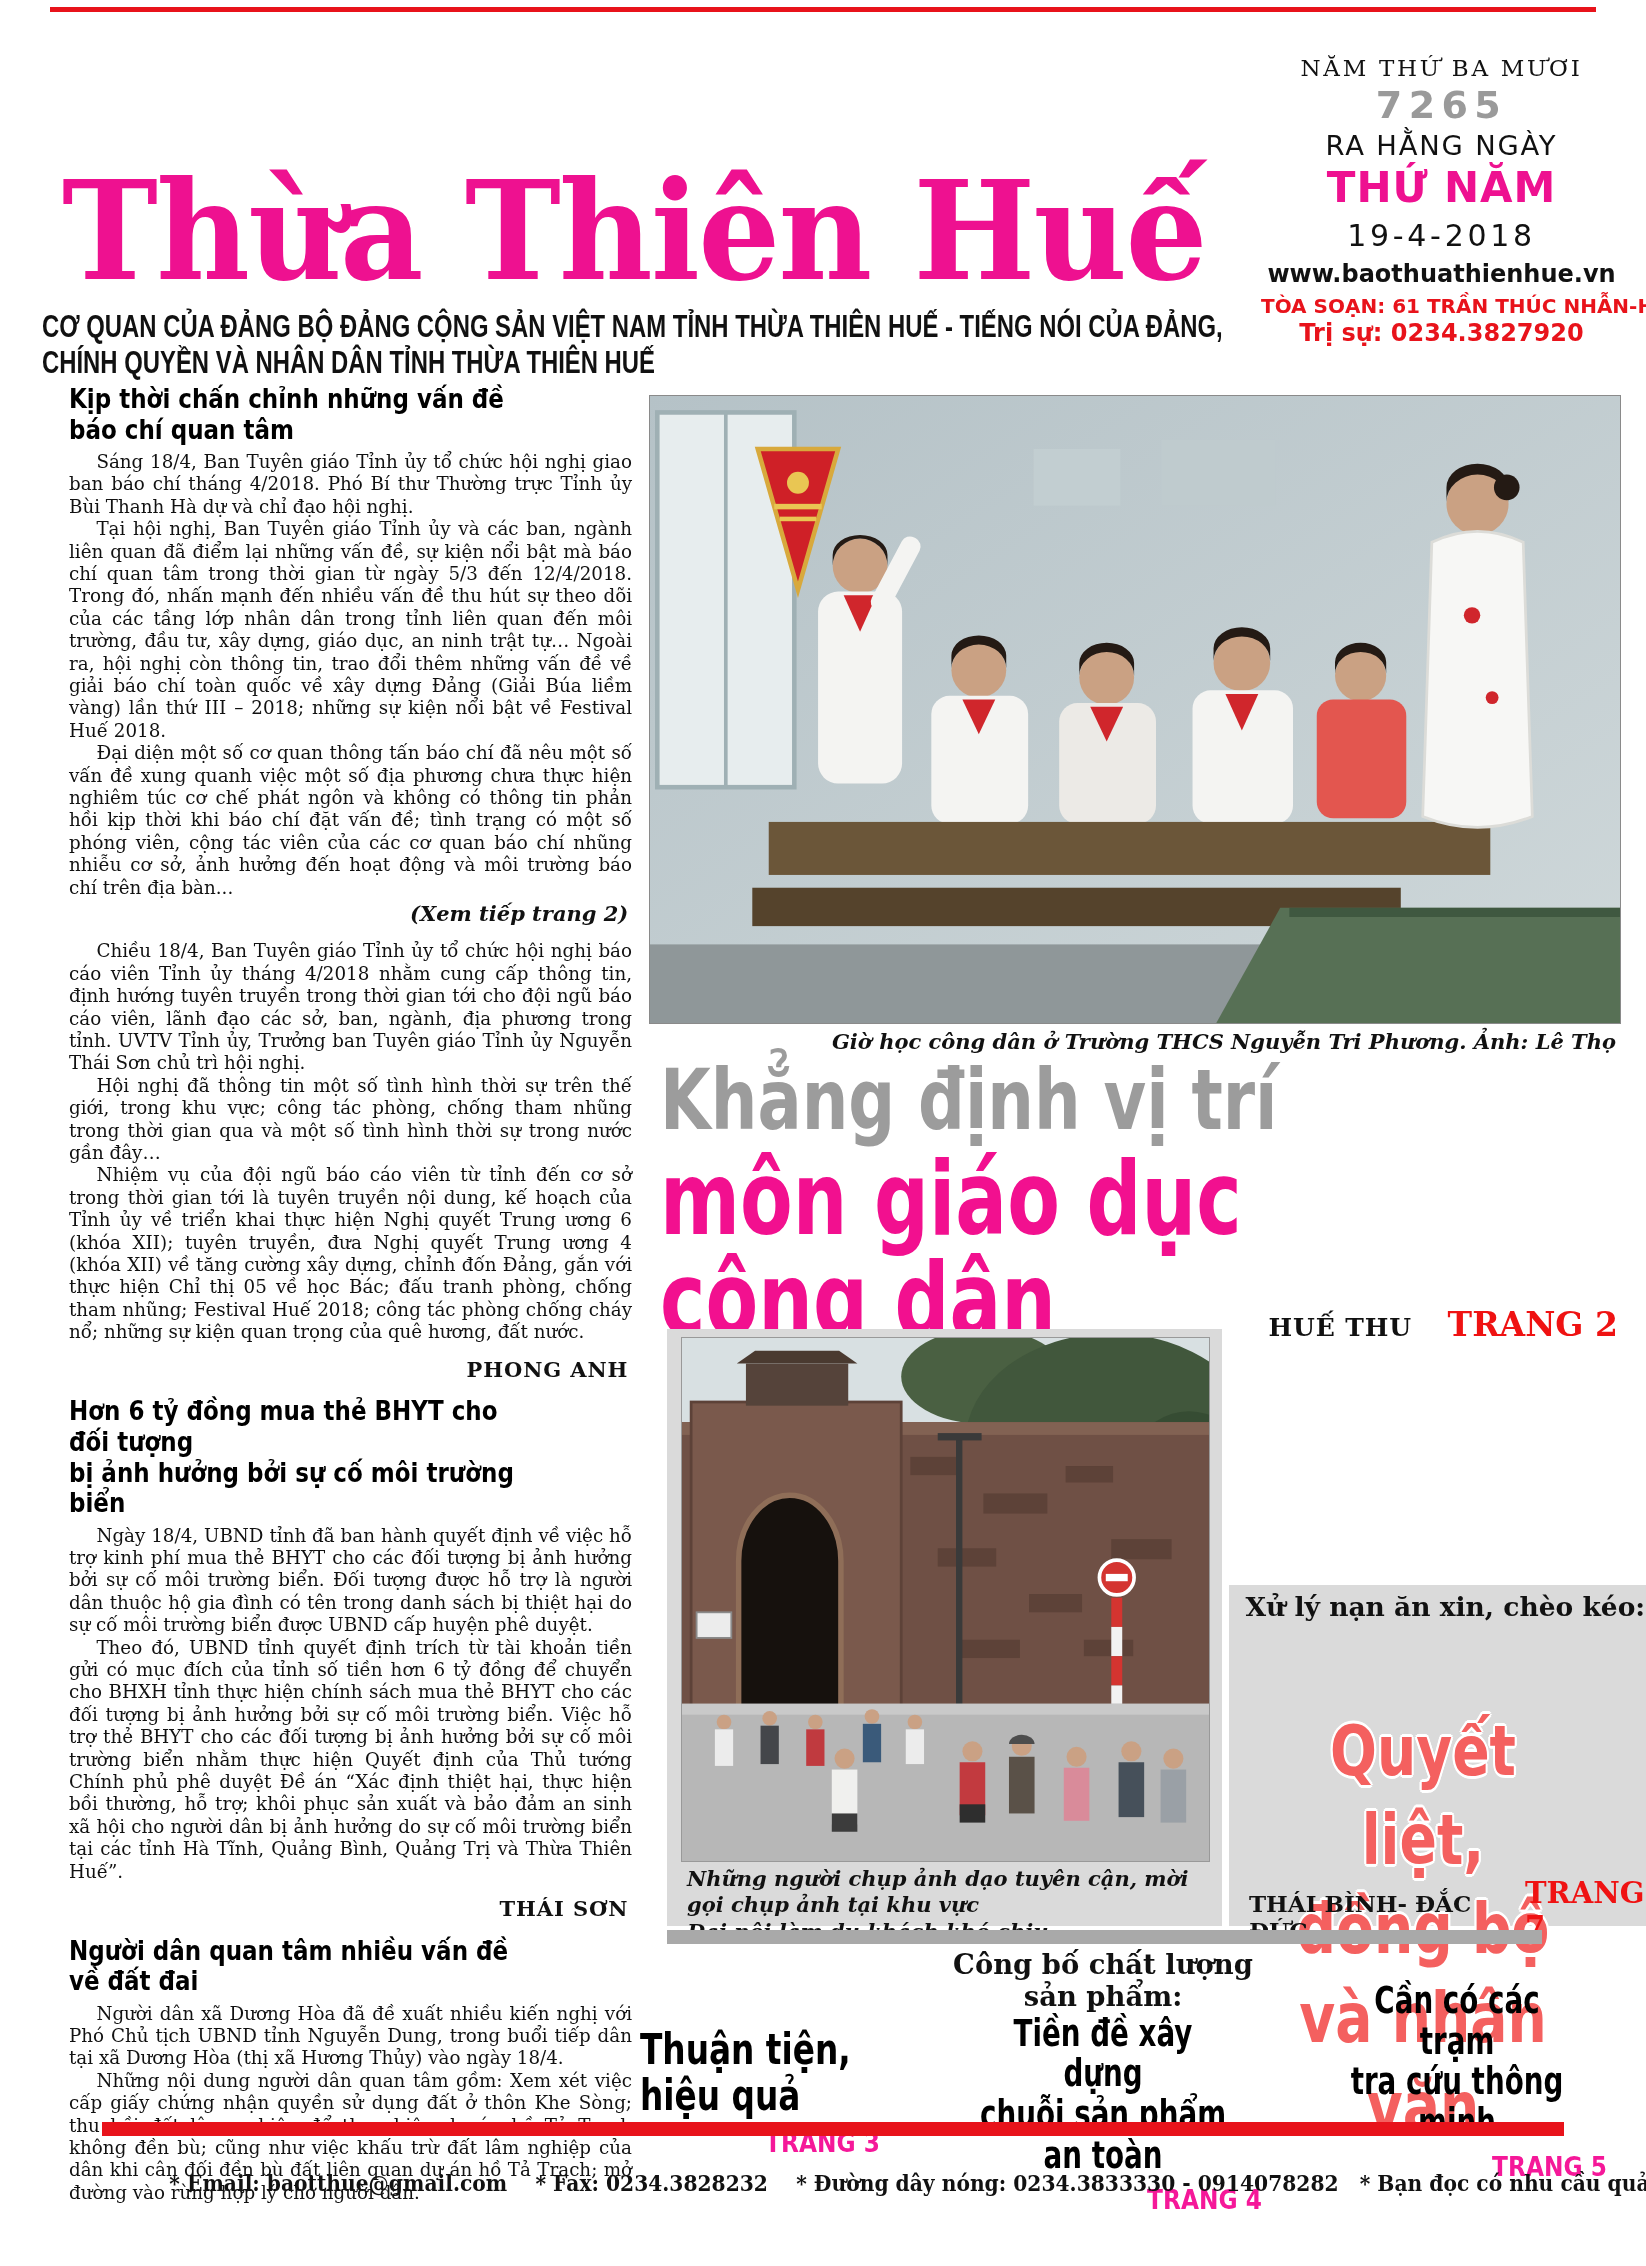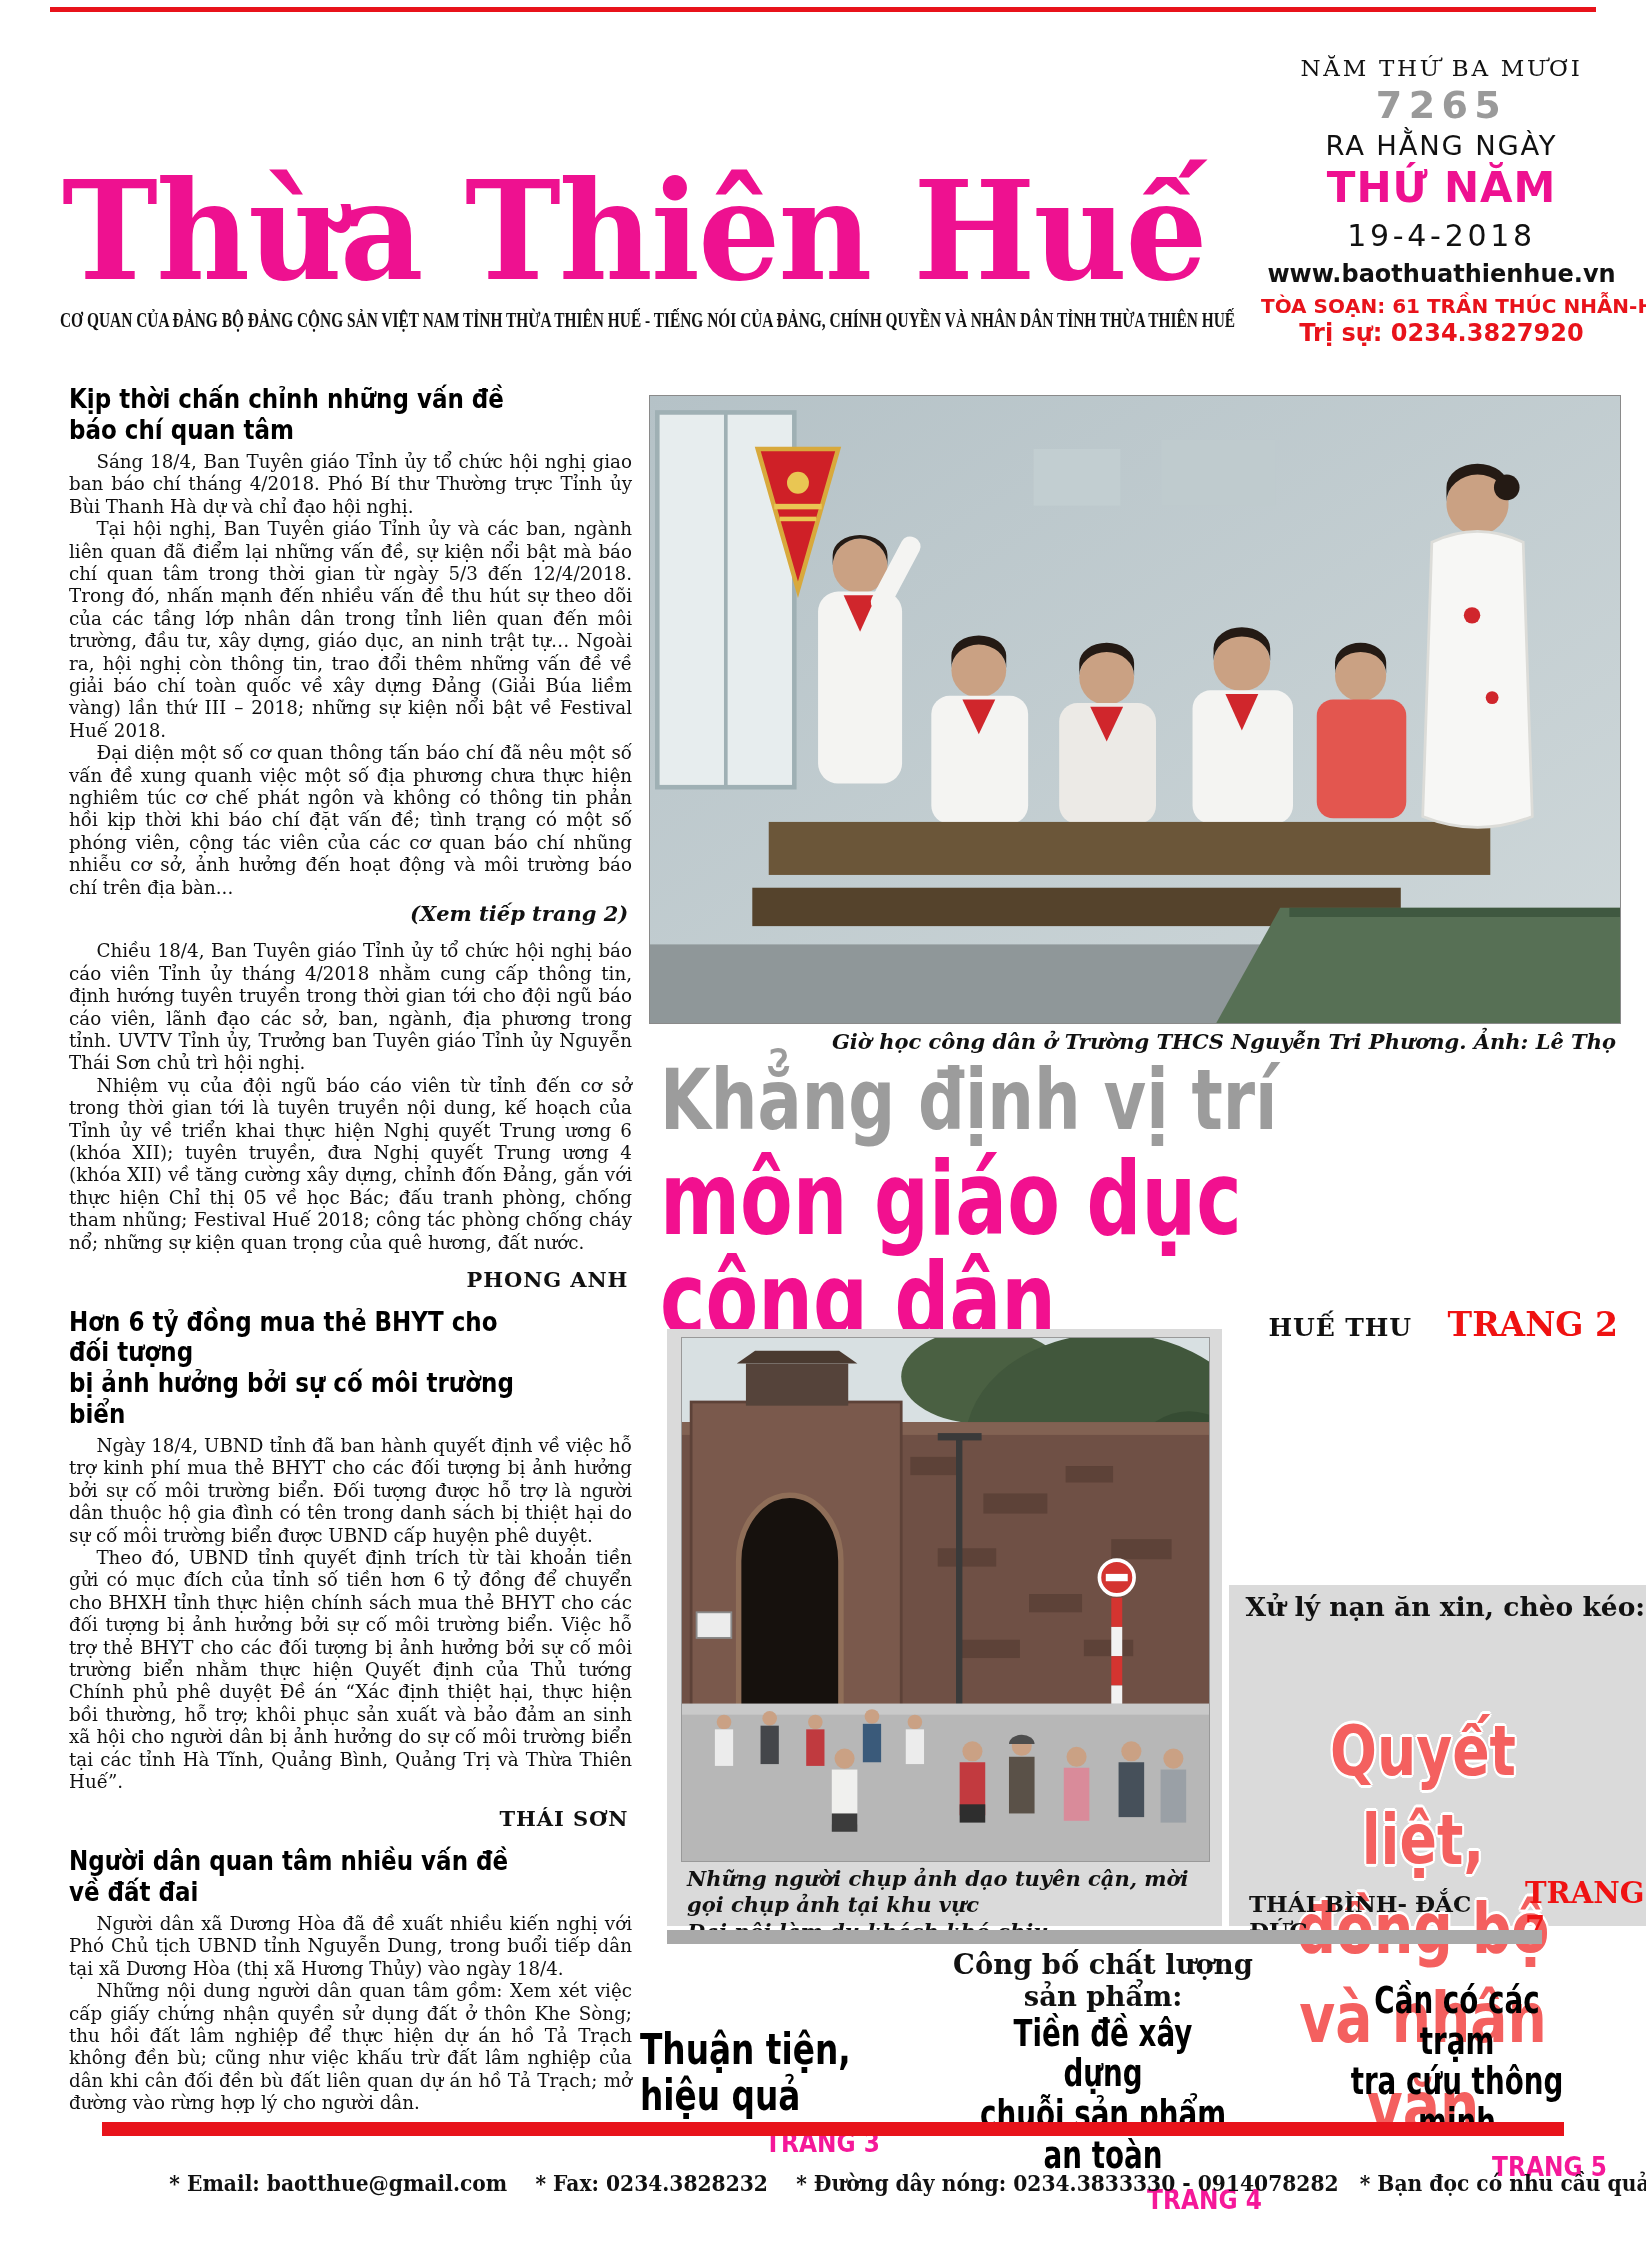--- a/index.html
+++ b/index.html
@@ -21,22 +21,22 @@
       font-family:"DejaVu Sans","Liberation Sans",sans-serif;}
   .info-year{font-family:"DejaVu Serif",serif;font-size:23px;letter-spacing:2.7px;}
   .info-issue{font-size:38px;font-weight:bold;color:#9a9a9a;letter-spacing:6.4px;margin-top:1.8px;}
   .info-freq{font-size:27.4px;letter-spacing:1.8px;margin-top:3.7px;}
   .info-weekday{font-size:42px;font-weight:bold;color:#ee1190;letter-spacing:0.9px;margin-top:1.8px;}
   .info-date{font-size:30px;letter-spacing:3.7px;margin-top:5.5px;}
   .info-web{font-size:24px;font-weight:bold;margin-top:7.3px;}
   .info-addr{font-size:20px;font-weight:bold;color:#e8131b;margin-top:5.5px;white-space:nowrap;}
   .info-phone{font-size:24px;font-weight:bold;color:#e8131b;margin-top:1.8px;}
 
-  .tagline{left:60px;top:309px;width:1553px;font-family:Liberation Serif, serif;
-      font-weight:bold;font-size:20px;white-space:nowrap;}
+  .tagline{left:42px;top:309px;width:1553px;font-family:Liberation Sans, sans-serif;
+      font-weight:bold;font-size:31px;white-space:nowrap;}
   .tagline .cond{transform:scaleX(.77);}
 
   
   .leftcol{left:69px;top:384px;width:563px;}
   .article h2{margin:0;font-family:"DejaVu Sans","Liberation Sans",sans-serif;
       font-weight:bold;font-size:27.4px;line-height:1.12;color:#000;}
   .article h2 .cond{transform:scaleX(.84);}
   .article{margin-bottom:3.7px;}
   .article + .article{margin-top:14.6px;}
   .article p{margin:0;font-size:18.3px;line-height:22.4px;text-align:justify;text-indent:27.4px;}
@@ -123,20 +123,21 @@
       <p>Sáng 18/4, Ban Tuyên giáo Tỉnh ủy tổ chức hội nghị giao ban báo chí tháng 4/2018. Phó Bí thư Thường trực Tỉnh ủy Bùi Thanh Hà dự và chỉ đạo hội nghị.</p>
       <p>Tại hội nghị, Ban Tuyên giáo Tỉnh ủy và các ban, ngành liên quan đã điểm lại những vấn đề, sự kiện nổi bật mà báo chí quan tâm trong thời gian từ ngày 5/3 đến 12/4/2018. Trong đó, nhấn mạnh đến nhiều vấn đề thu hút sự theo dõi của các tầng lớp nhân dân trong tỉnh liên quan đến môi trường, đầu tư, xây dựng, giáo dục, an ninh trật tự… Ngoài ra, hội nghị còn thông tin, trao đổi thêm những vấn đề về giải báo chí toàn quốc về xây dựng Đảng (Giải Búa liềm vàng) lần thứ III – 2018; những sự kiện nổi bật về Festival Huế 2018.</p>
       <p>Đại diện một số cơ quan thông tấn báo chí đã nêu một số vấn đề xung quanh việc một số địa phương chưa thực hiện nghiêm túc cơ chế phát ngôn và không có thông tin phản hồi kịp thời khi báo chí đặt vấn đề; tình trạng có một số phóng viên, cộng tác viên của các cơ quan báo chí nhũng nhiễu cơ sở, ảnh hưởng đến hoạt động và môi trường báo chí trên địa bàn...</p>
     </div>
     <div class="continuation">(Xem tiếp trang 2)</div>
   </article>
 
   <article class="article">
     <div class="body">
       <p>Chiều 18/4, Ban Tuyên giáo Tỉnh ủy tổ chức hội nghị báo cáo viên Tỉnh ủy tháng 4/2018 nhằm cung cấp thông tin, định hướng tuyên truyền trong thời gian tới cho đội ngũ báo cáo viên, lãnh đạo các sở, ban, ngành, địa phương trong tỉnh. UVTV Tỉnh ủy, Trưởng ban Tuyên giáo Tỉnh ủy Nguyễn Thái Sơn chủ trì hội nghị.</p>
+      <p>Hội nghị đã thông tin một số tình hình thời sự trên thế giới, trong khu vực; công tác phòng, chống tham nhũng trong thời gian qua và một số tình hình thời sự trong nước gần đây…</p>
       <p>Nhiệm vụ của đội ngũ báo cáo viên từ tỉnh đến cơ sở trong thời gian tới là tuyên truyền nội dung, kế hoạch của Tỉnh ủy về triển khai thực hiện Nghị quyết Trung ương 6 (khóa XII); tuyên truyền, đưa Nghị quyết Trung ương 4 (khóa XII) về tăng cường xây dựng, chỉnh đốn Đảng, gắn với thực hiện Chỉ thị 05 về học Bác; đấu tranh phòng, chống tham nhũng; Festival Huế 2018; công tác phòng chống cháy nổ; những sự kiện quan trọng của quê hương, đất nước.</p>
     </div>
     <div class="byline">PHONG ANH</div>
   </article>
 
   <article class="article">
     <h2><span class="cond">Hơn 6 tỷ đồng mua thẻ BHYT cho đối tượng
 bị ảnh hưởng bởi sự cố môi trường biển</span></h2>
     <div class="body">
       <p>Ngày 18/4, UBND tỉnh đã ban hành quyết định về việc hỗ trợ kinh phí mua thẻ BHYT cho các đối tượng bị ảnh hưởng bởi sự cố môi trường biển. Đối tượng được hỗ trợ là người dân thuộc hộ gia đình có tên trong danh sách bị thiệt hại do sự cố môi trường biển được UBND cấp huyện phê duyệt.</p>

